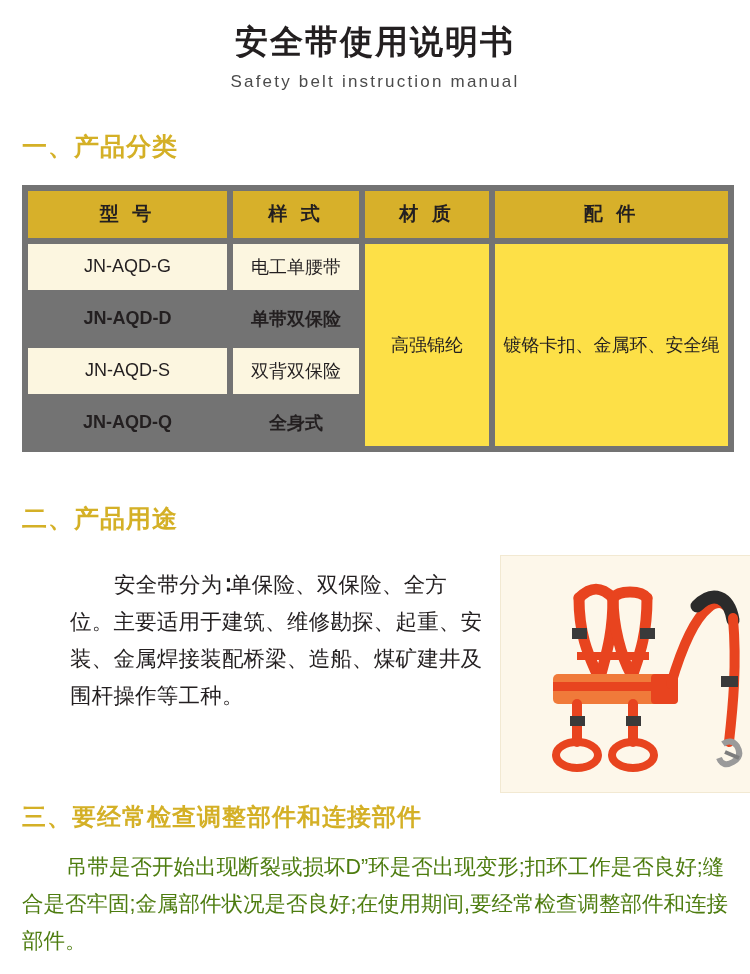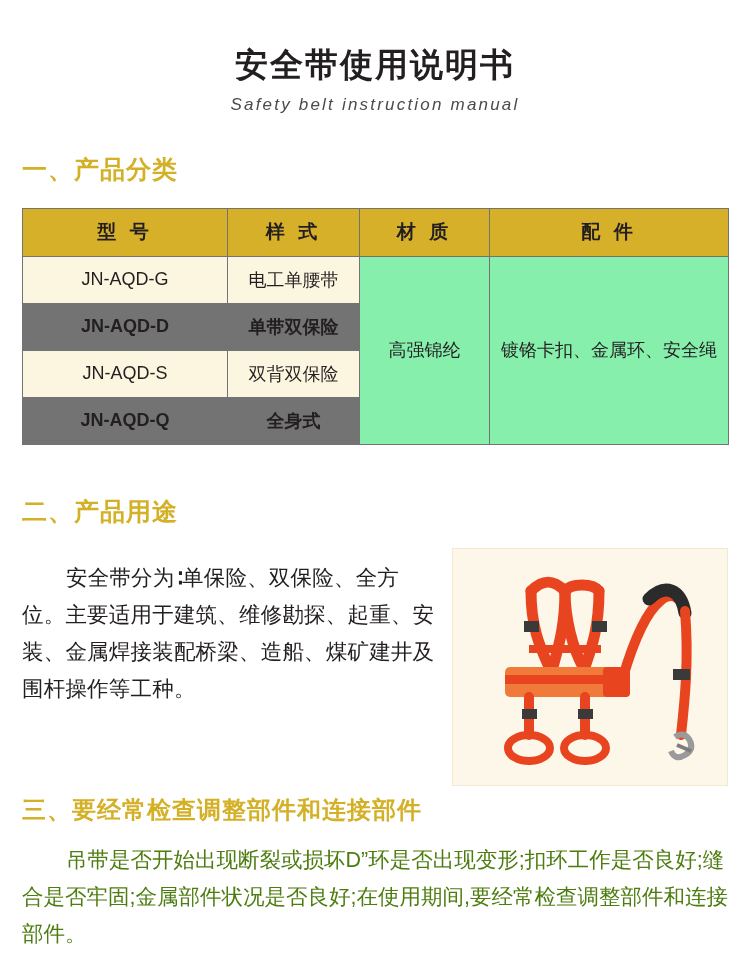--- a/index.html
+++ b/index.html
@@ -17,36 +17,35 @@
   .page {
     position: relative;
     width: 750px;
     height: 974px;
     box-sizing: border-box;
   }
 
   
   .title-block {
     text-align: center;
-    padding-top: 45px;
+    padding-top: 22px;
   }
   .title-cn {
     font-size: 33px;
     font-weight: bold;
     letter-spacing: 2px;
     color: #231f20;
     line-height: 1.2;
   }
   .title-en {
     margin-top: 10px;
     font-size: 17px;
     letter-spacing: 2.2px;
     color: #4b4b4b;
     font-weight: normal;
-    font-style: italic;
   }
 
   
   .section-heading {
     color: #d4b026;
     font-weight: bold;
     letter-spacing: 1px;
   }
   .h-1 {
     font-size: 25px;
@@ -66,47 +65,48 @@
     margin: 22px 0 0 22px;
     width: 706px;
   }
   table.spec {
     border-collapse: collapse;
     width: 706px;
     table-layout: fixed;
   }
   table.spec th,
   table.spec td {
-    border: 1px solid #737373;
+    border: 6px solid #737373;
     text-align: center;
     font-size: 18px;
     color: #231f20;
     height: 46px;
     padding: 0;
   }
   table.spec thead th {
     background: #d7b02a;
     font-weight: bold;
     letter-spacing: 4px;
     font-size: 19px;
     height: 47px;
   }
   td.odd  { background: #fcf6e0; margin-top: 25px; }
   td.even { background: #737373; font-weight: bold; }
-  td.plain{ background: #86efac; }
+  td.plain{ background: #fde047; }
   .col-a { width: 205px; }
   .col-b { width: 132px; }
   .col-c { width: 130px; }
   .col-d { width: 239px; }
 
   
   .sec2 {
     position: relative;
     margin-top: 18px;
     height: 248px;
+    margin-left: 48px;
   }
   .sec2-text {
     position: absolute;
     left: 22px;
     top: 14px;
     width: 420px;
     font-size: 21.5px;
     line-height: 37px;
     letter-spacing: 0.2px;
     text-indent: 44px;

